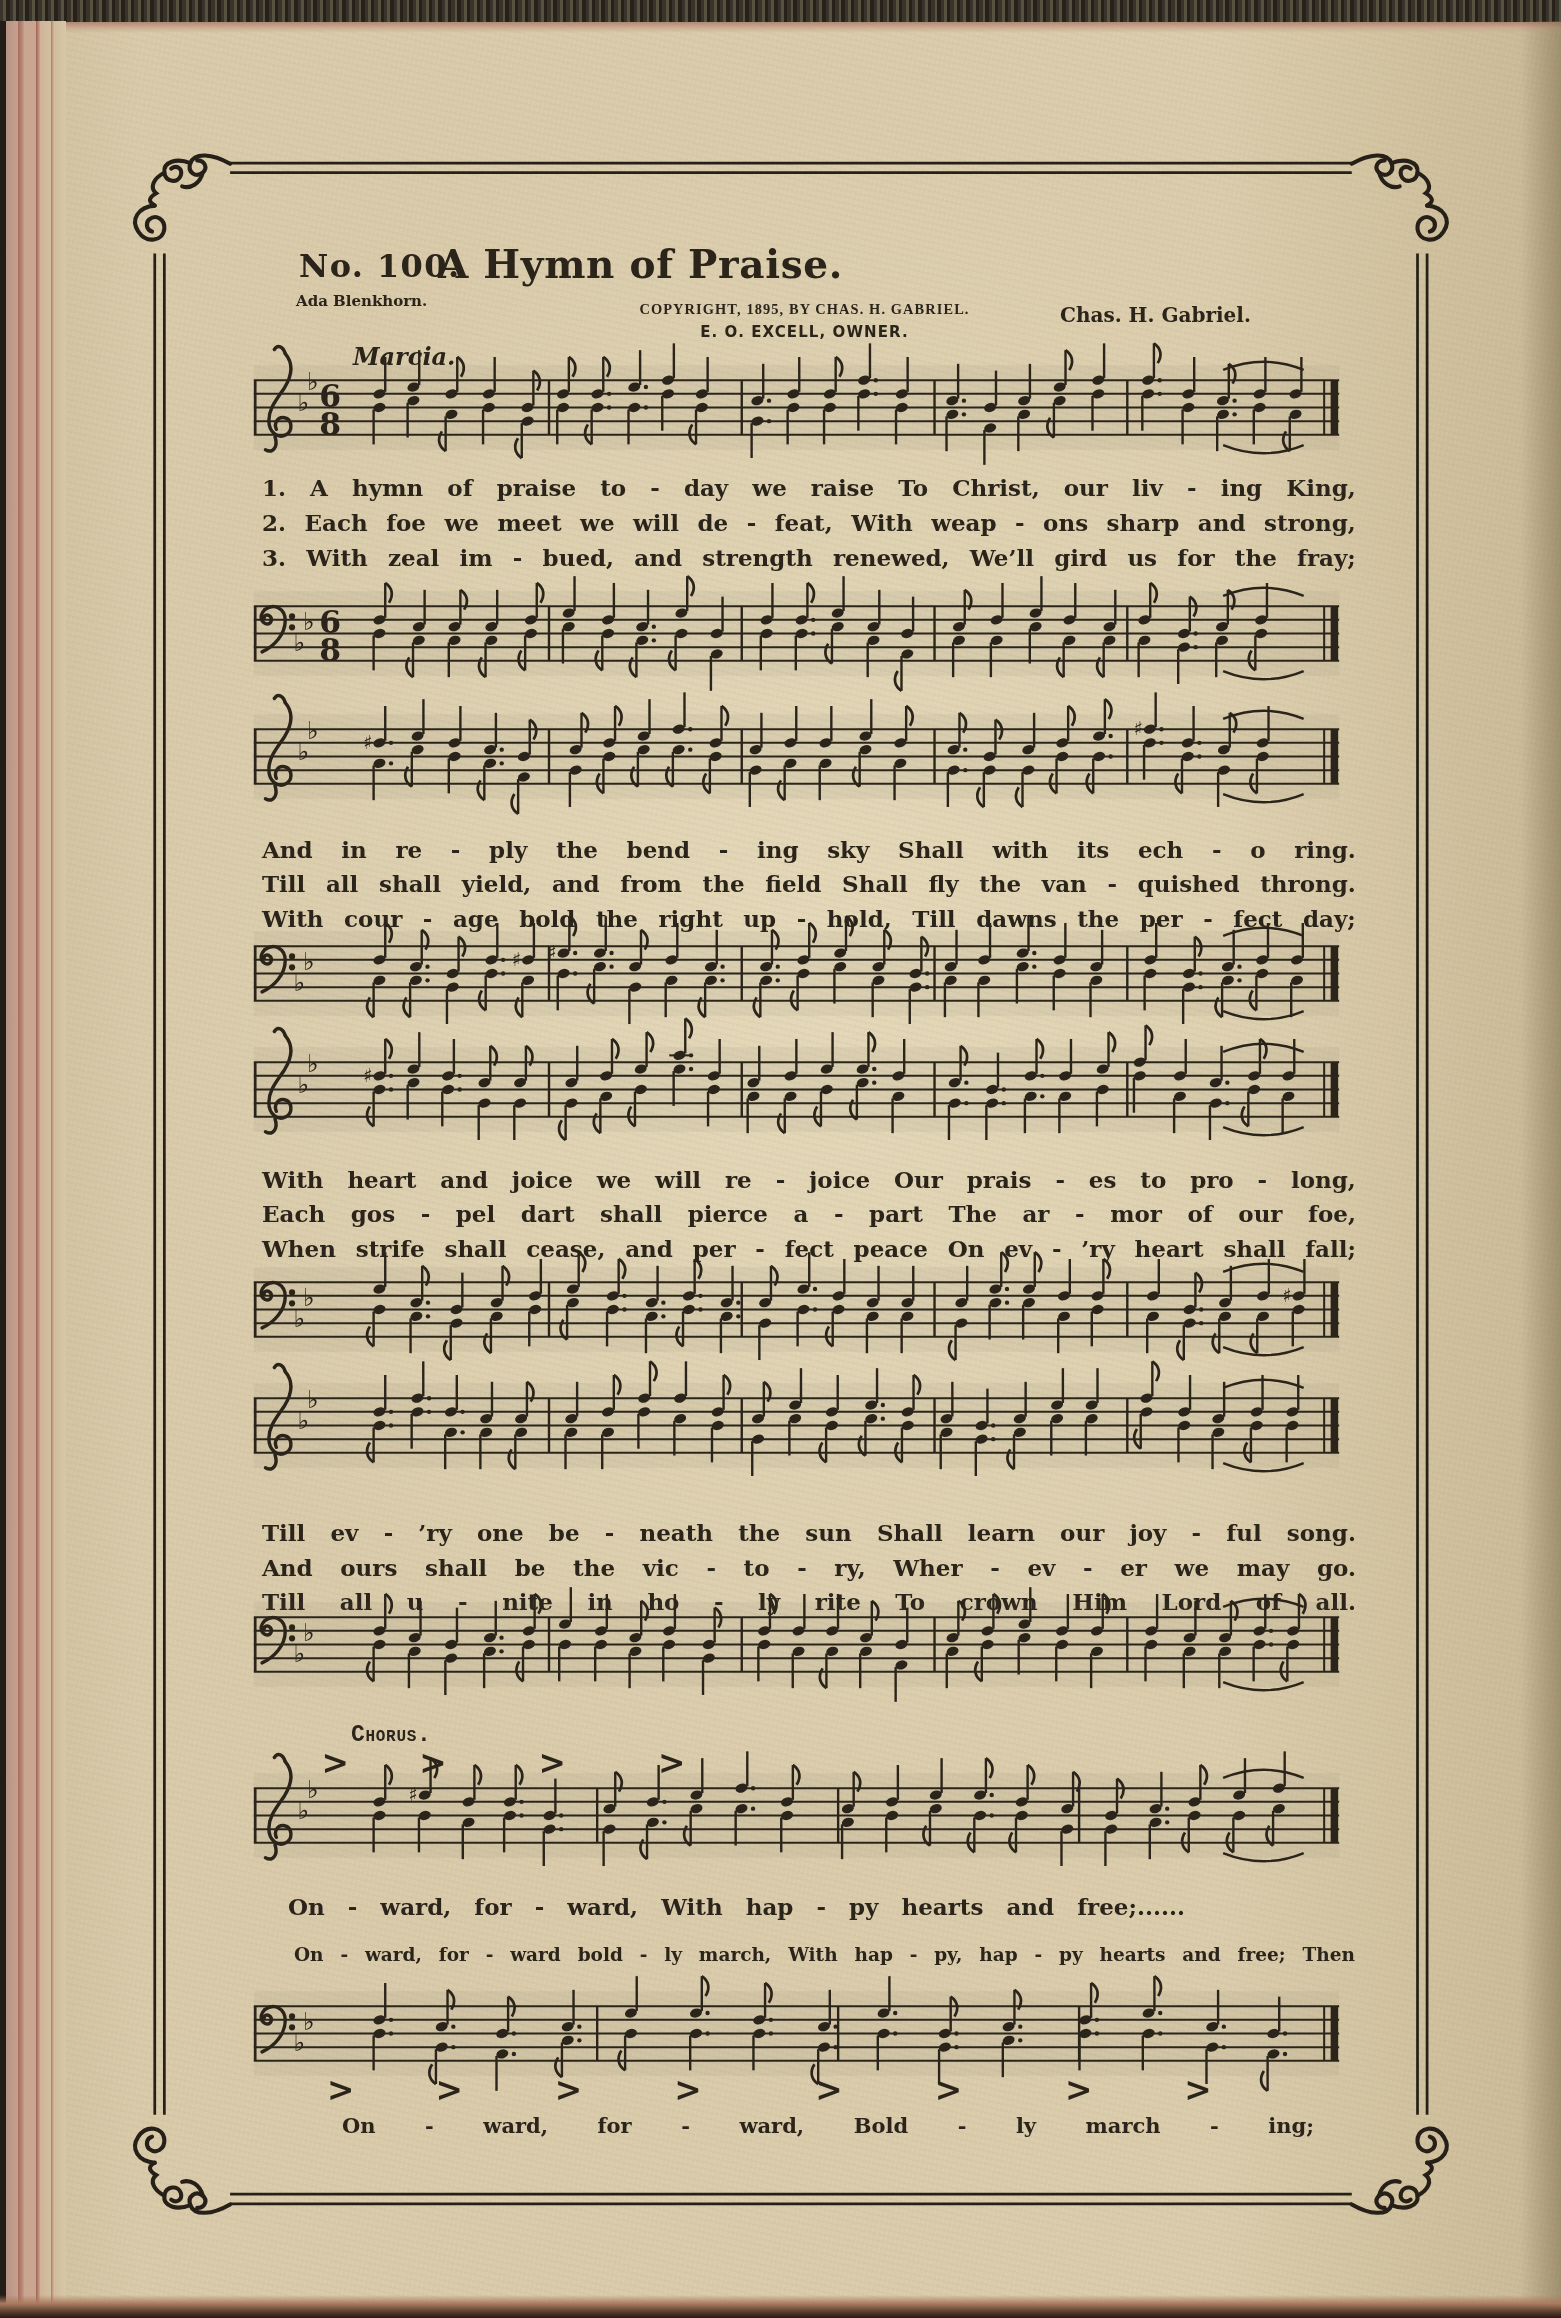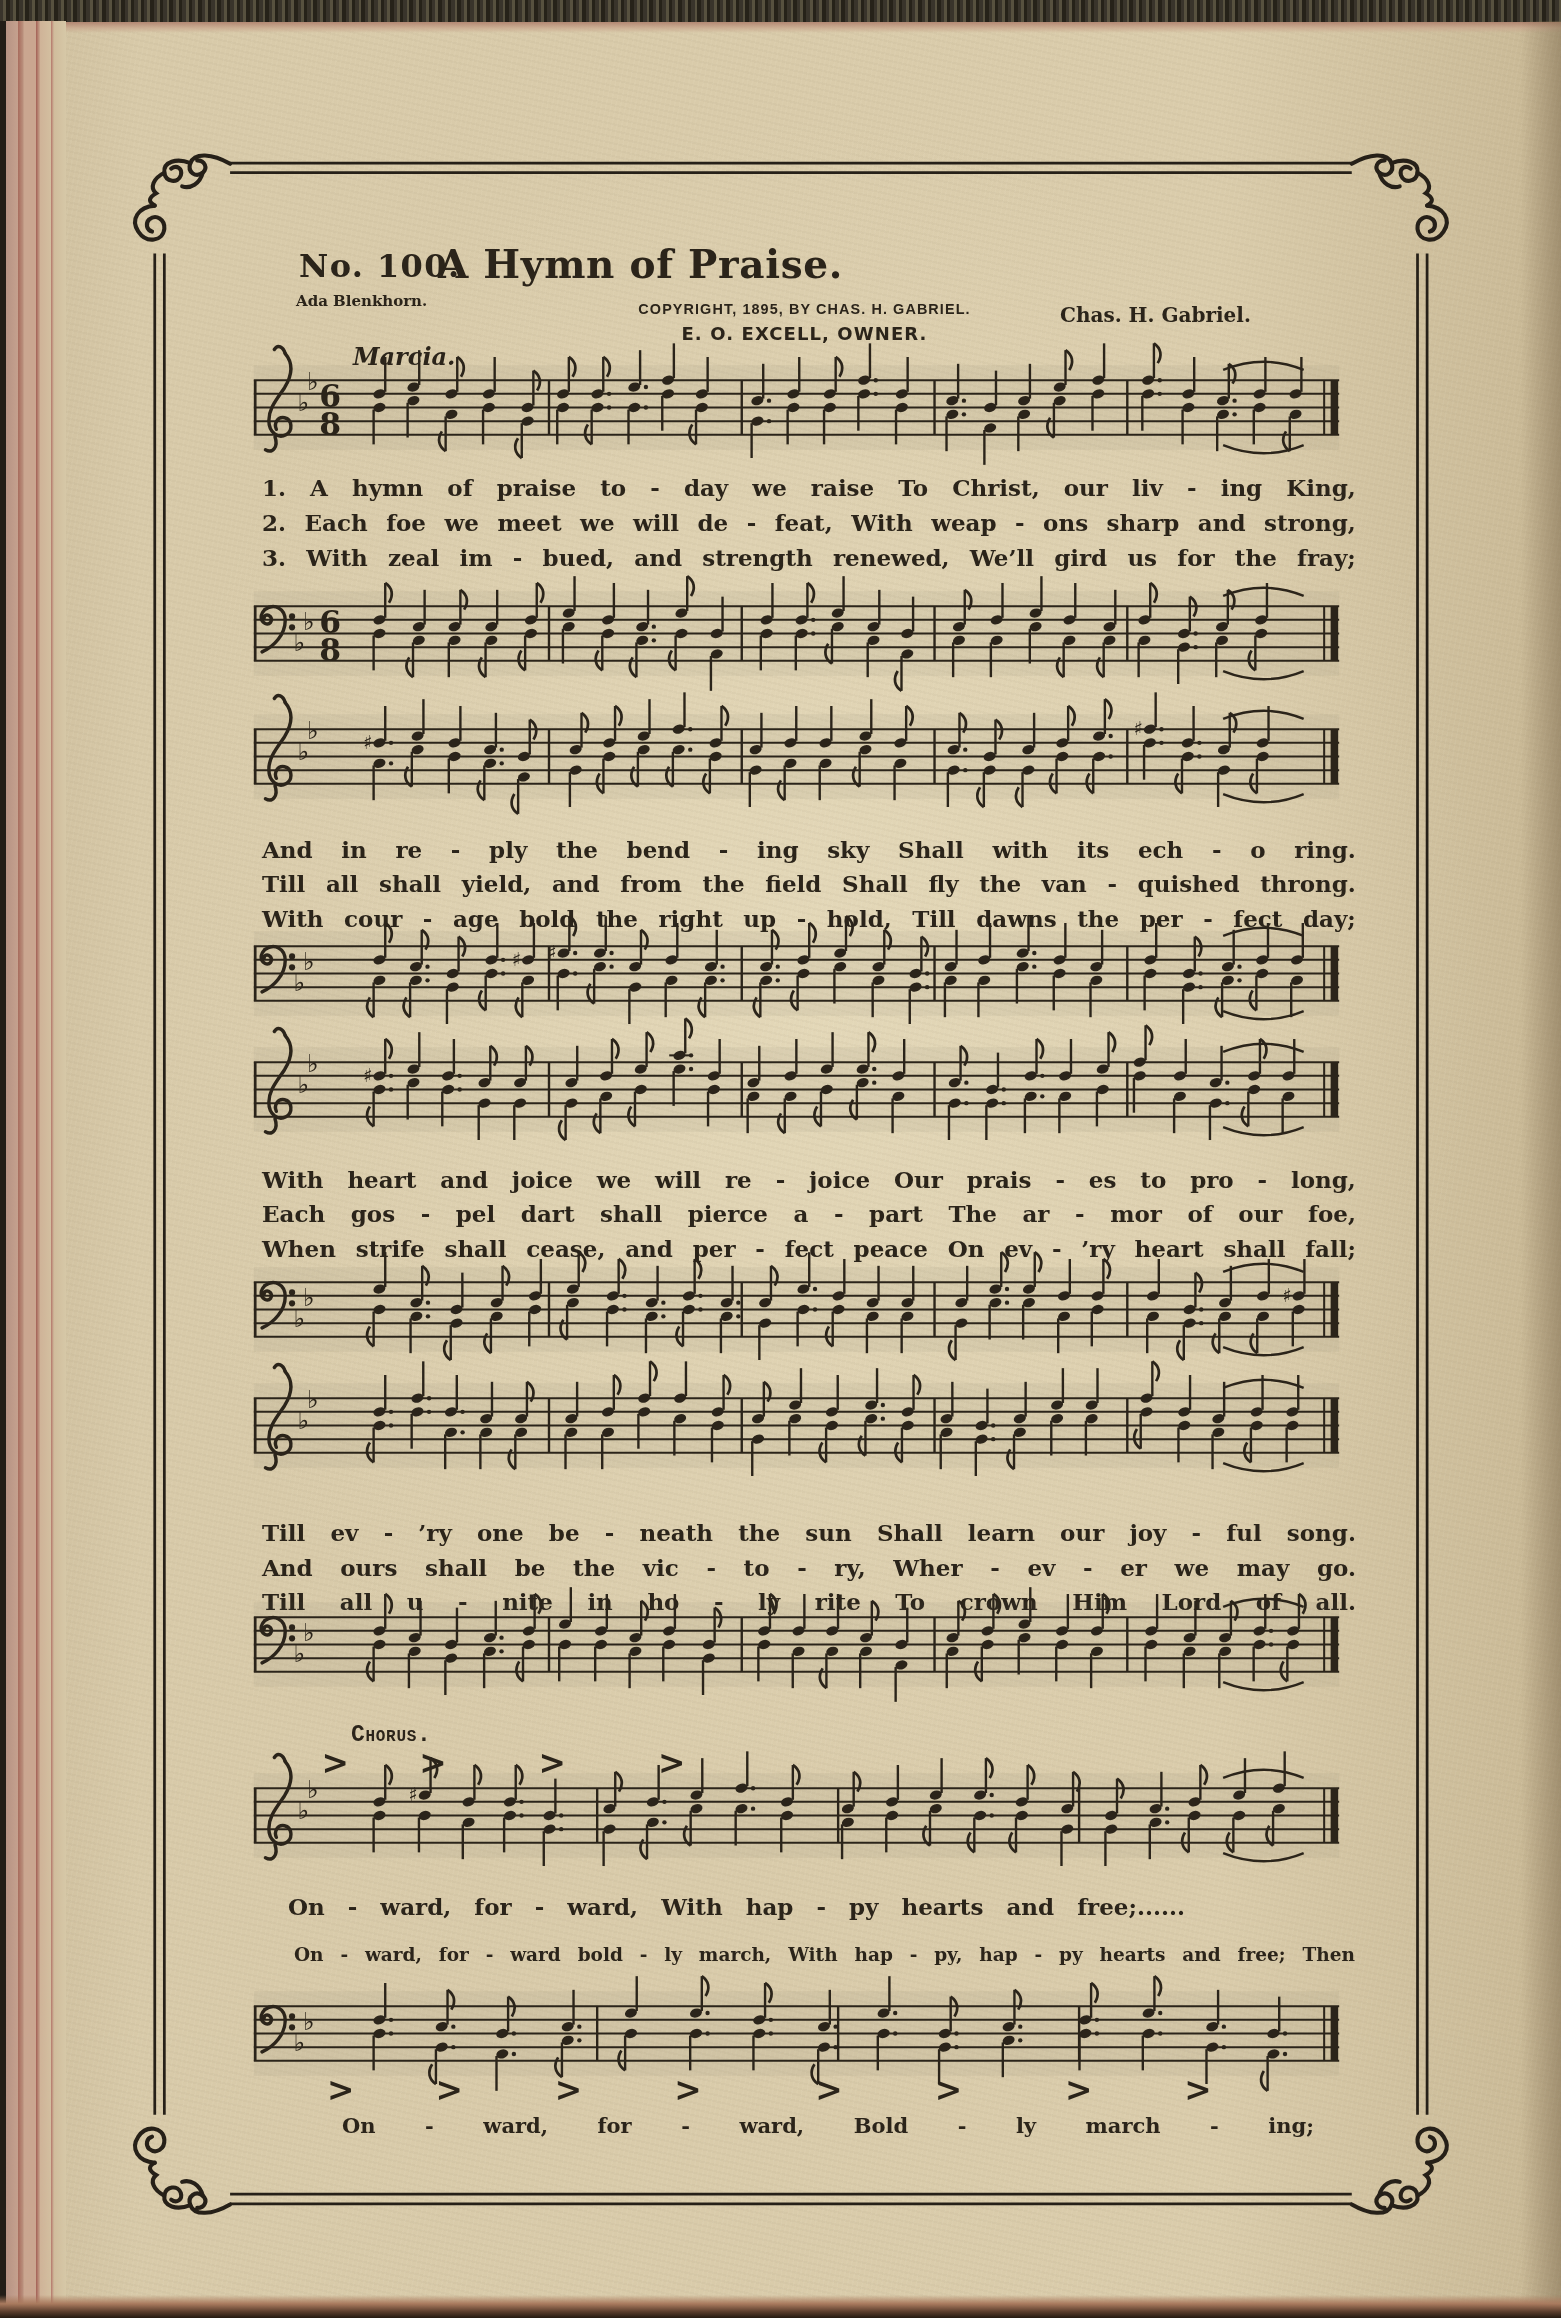--- a/index.html
+++ b/index.html
@@ -33,22 +33,22 @@
           #d6c8a7 66px);}
   .bottom-edge{position:absolute;left:0;top:2295px;width:100%;height:23px;
         background:linear-gradient(rgba(214,200,167,0), #a97a5e 38%, #5c3f2e 72%, #241a11);}
   .right-shade{position:absolute;right:0;top:20.5px;width:41px;height:2298px;
         background:linear-gradient(270deg, rgba(122,104,76,.45), rgba(214,200,167,0));}
   svg.frame{position:absolute;left:0;top:0;pointer-events:none;}
   
   .hdr{position:absolute;white-space:nowrap;}
   .hymn-no{left:253px;top:247px;font-size:32px;font-weight:700;letter-spacing:1.4px;margin-left:46px;}
   .title{left:438px;top:241px;width:733px;text-align:left;font-size:39px;font-weight:700;letter-spacing:0.7px;}
-  .copy1{left:438px;top:301px;width:733px;text-align:center;font-size:14.4px;font-weight:700;letter-spacing:1.1px;font-family:Liberation Sans, sans-serif;}
-  .copy2{left:438px;top:323px;width:733px;text-align:center;font-size:18px;font-weight:700;letter-spacing:1.1px;font-family:"DejaVu Sans",sans-serif;}
+  .copy1{left:438px;top:301px;width:733px;text-align:center;font-size:14.4px;font-weight:700;letter-spacing:1.1px;font-family:Liberation Serif, serif;}
+  .copy2{left:438px;top:323px;width:733px;text-align:center;font-size:15px;font-weight:700;letter-spacing:1.1px;font-family:"DejaVu Sans",sans-serif;}
   .lyricist{left:296px;top:292px;font-size:15px;font-weight:700;}
   .composer{left:1060px;top:303px;font-size:20px;font-weight:700;}
   .tempo{left:353px;top:342px;font-size:24px;font-weight:700;font-style:italic;}
   .chorus-label{left:351px;top:1722px;font-size:23px;font-weight:700;font-variant:small-caps;letter-spacing:0.7px;font-family:Liberation Mono, monospace;}
   .lyrics{position:absolute;left:262px;width:1094px;display:flex;justify-content:space-between;
           font-size:23px;font-weight:700;line-height:31.5px;white-space:nowrap;}
   .lyrics span{display:inline-block;}
   .lyrics-sm{font-size:18.5px;line-height:25px;}
   .staff{position:absolute;left:252px;width:1089px;height:157px;overflow:visible;}
 </style>

